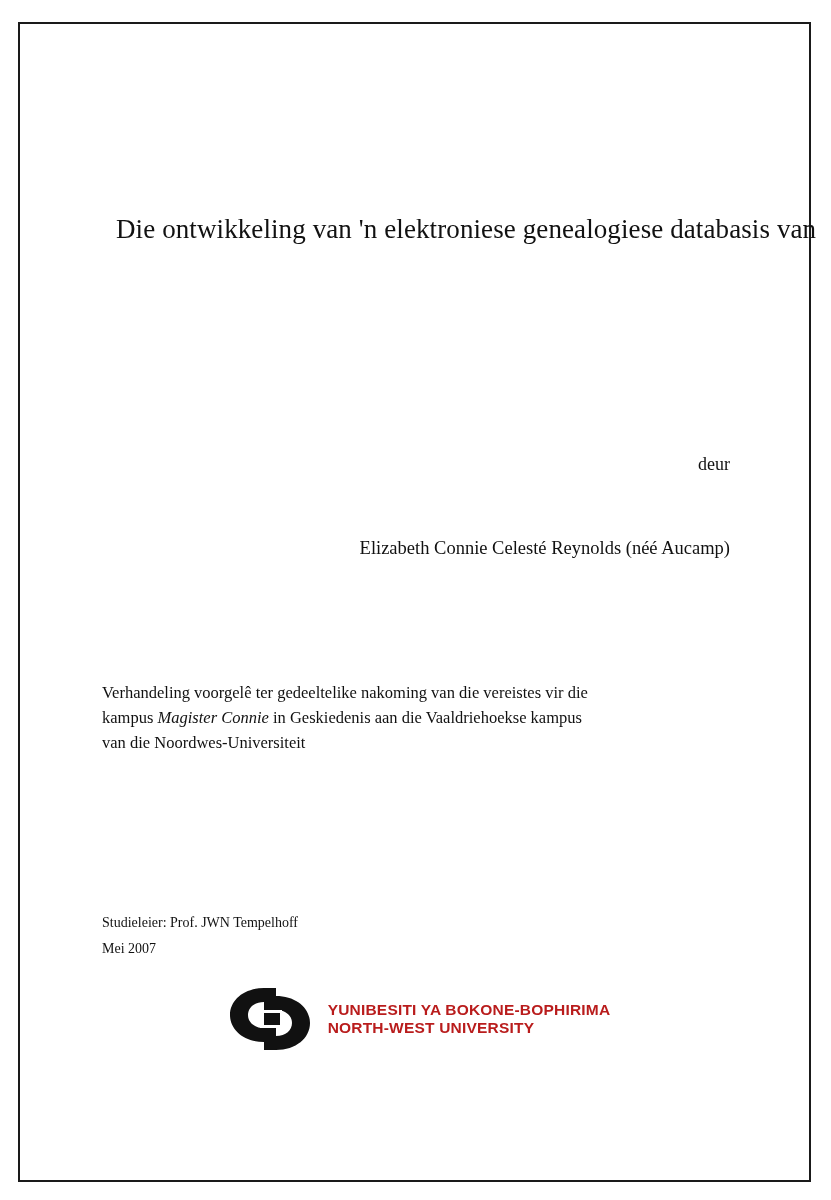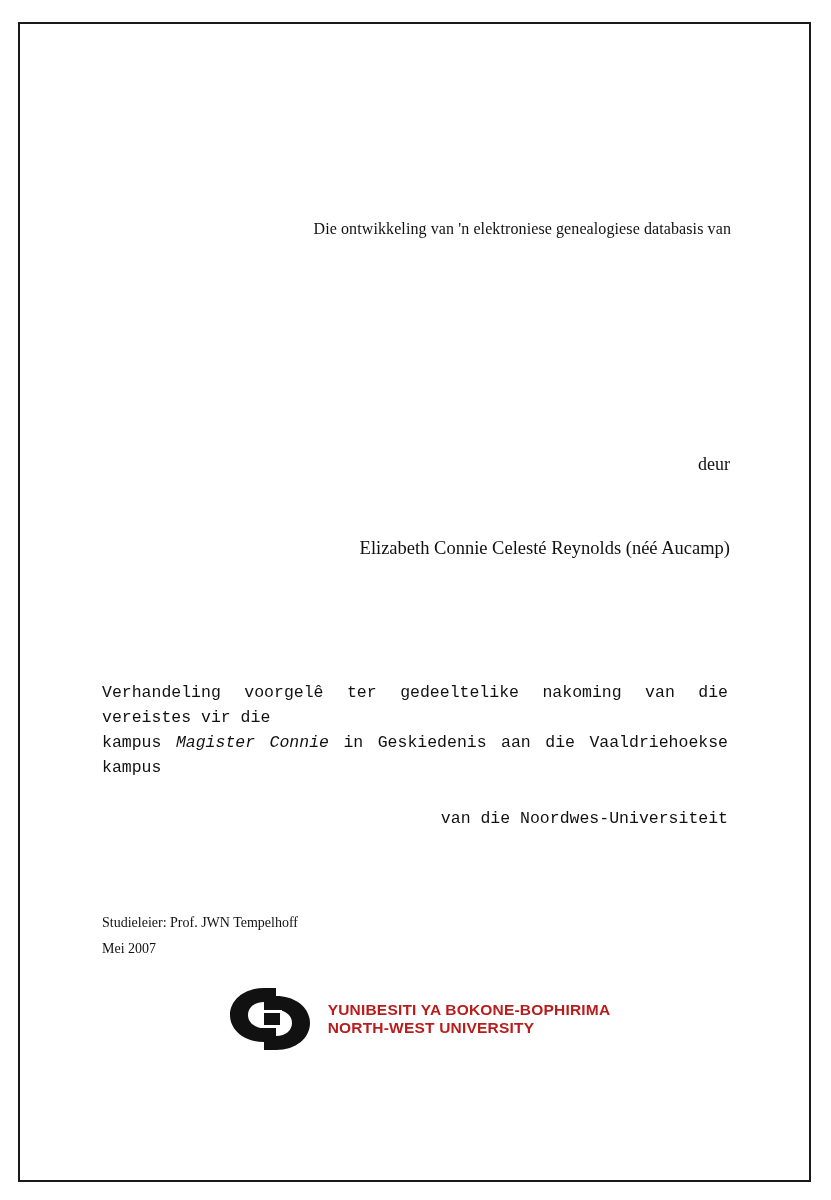--- a/index.html
+++ b/index.html
@@ -34,24 +34,24 @@
     position: absolute;
     left: 100px;
     top: 22px;
     width: 630px;
     height: 1160px;
     box-sizing: border-box;
   }
   .title-block {
     position: absolute;
     top: 185px;
-    left: 1px;
+    left: 16px;
     width: 630px;
-    text-align: right;
-    font-size: 16px;
+    text-align: left;
+    font-size: 27px;
     line-height: 44px;
     letter-spacing: 0.1px;
   }
   .title-line {
     display: block;
     white-space: nowrap;
   }
   .deur {
     position: absolute;
     top: 432px;
@@ -69,25 +69,23 @@
     font-size: 18.5px;
   }
   .abstract-block {
     position: absolute;
     top: 658px;
     left: 2px;
     width: 626px;
     font-size: 16.5px;
     line-height: 25px;
     text-align: justify;
-    font-family: Liberation Mono, monospace;
   }
   .abstract-block .last-line {
-    text-align: right;
-    margin-top: 26px;
+    text-align: left;
   }
   .italic {
     font-style: italic;
   }
   .supervisor-block {
     position: absolute;
     top: 888px;
     left: 2px;
     width: 626px;
     font-size: 14px;

